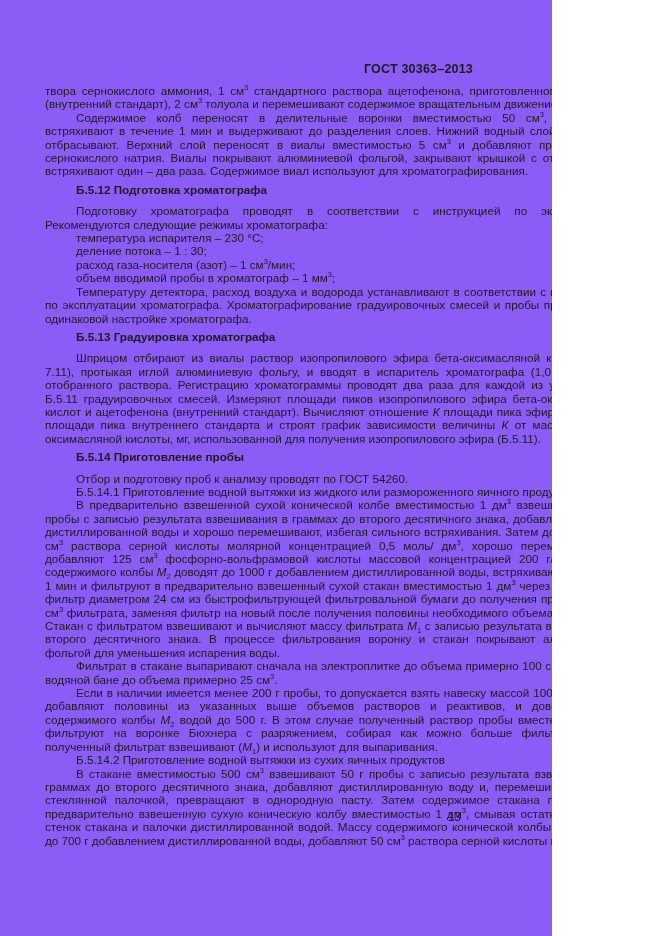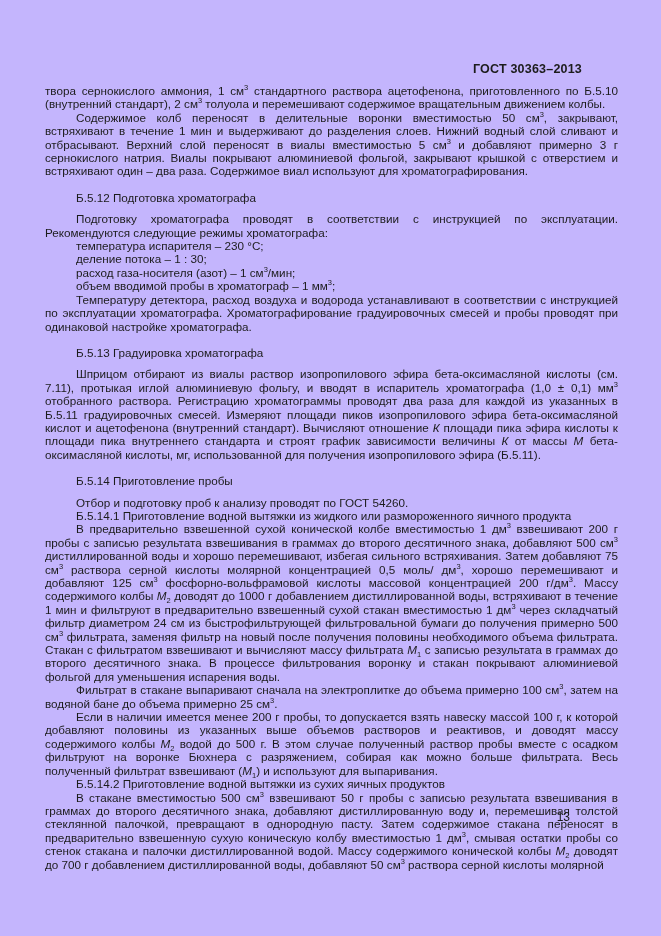--- a/index.html
+++ b/index.html
@@ -2,23 +2,23 @@
 <html><head>
 <meta charset="utf-8">
 <style>
   html, body {
     margin: 0;
     padding: 0;
     background: #ffffff;
   }
   .page {
     position: relative;
-    width: 661px;
+    width: 552px;
     height: 936px;
-    background: #c4b5fd;
+    background: #8b5cf6;
     font-family: "Liberation Sans", sans-serif;
     color: #1c1c1c;
     overflow: hidden;
   }
   .doc-header {
     position: absolute;
     top: 62px;
     right: 79px;
     font-size: 12.5px;
     font-weight: bold;
@@ -34,22 +34,22 @@
     text-align: justify;
   }
   .doc-body p {
     margin: 0;
     padding: 0;
   }
   .doc-body p.indent {
     text-indent: 31px;
   }
   .doc-body p.heading {
-    font-weight: normal;
-    margin-top: 13px;
+    font-weight: bold;
+    margin-top: 5px;
     margin-bottom: 8px;
     text-align: left;
   }
   .doc-body sup {
     font-size: 7.5px;
     line-height: 0;
     vertical-align: super;
   }
   .doc-body sub {
     font-size: 7.5px;

